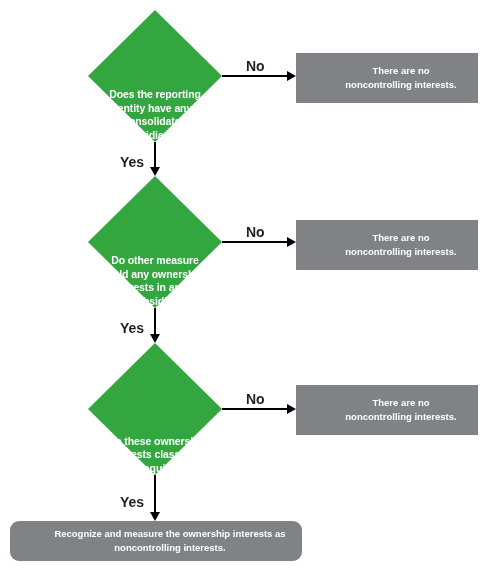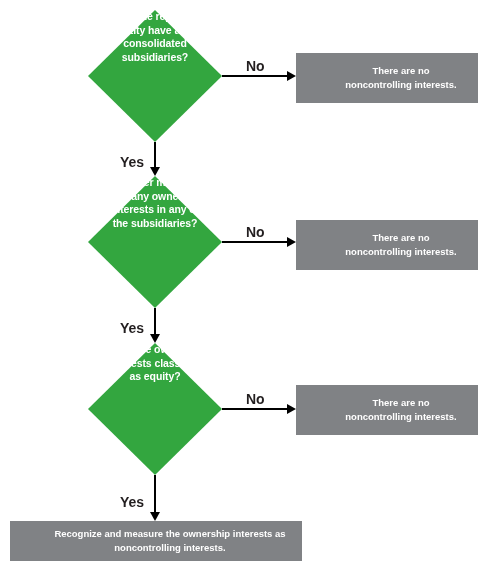--- a/index.html
+++ b/index.html
@@ -17,21 +17,21 @@
     background: #ffffff;
     overflow: hidden;
   }
 
   
   .diamond {
     position: absolute;
     width: 134px;
     height: 132px;
     display: flex;
-    align-items: flex-start;
+    align-items: flex-end;
     justify-content: center;
   }
   .diamond .shape {
     position: absolute;
     inset: 0;
     background: #33a63f;
     -webkit-clip-path: polygon(50% 0%, 100% 50%, 50% 100%, 0% 50%);
     clip-path: polygon(50% 0%, 100% 50%, 50% 100%, 0% 50%);
   }
   .diamond .dtext {
@@ -70,20 +70,21 @@
   }
   #outcome-box-1 { left: 296px; top: 53px;  width: 182px; height: 50px; }
   #outcome-box-2 { left: 296px; top: 220px; width: 182px; height: 50px; }
   #outcome-box-3 { left: 296px; top: 385px; width: 182px; height: 50px; }
 
   #final-box {
     left: 10px;
     top: 521px;
     width: 292px;
     height: 40px;
+    border-radius: 9px;
   }
   #final-box .gtext {
     font-size: 9.5px;
     line-height: 14px;
     padding: 0 10px;
   }
 
   
   .conn-h {
     position: absolute;

